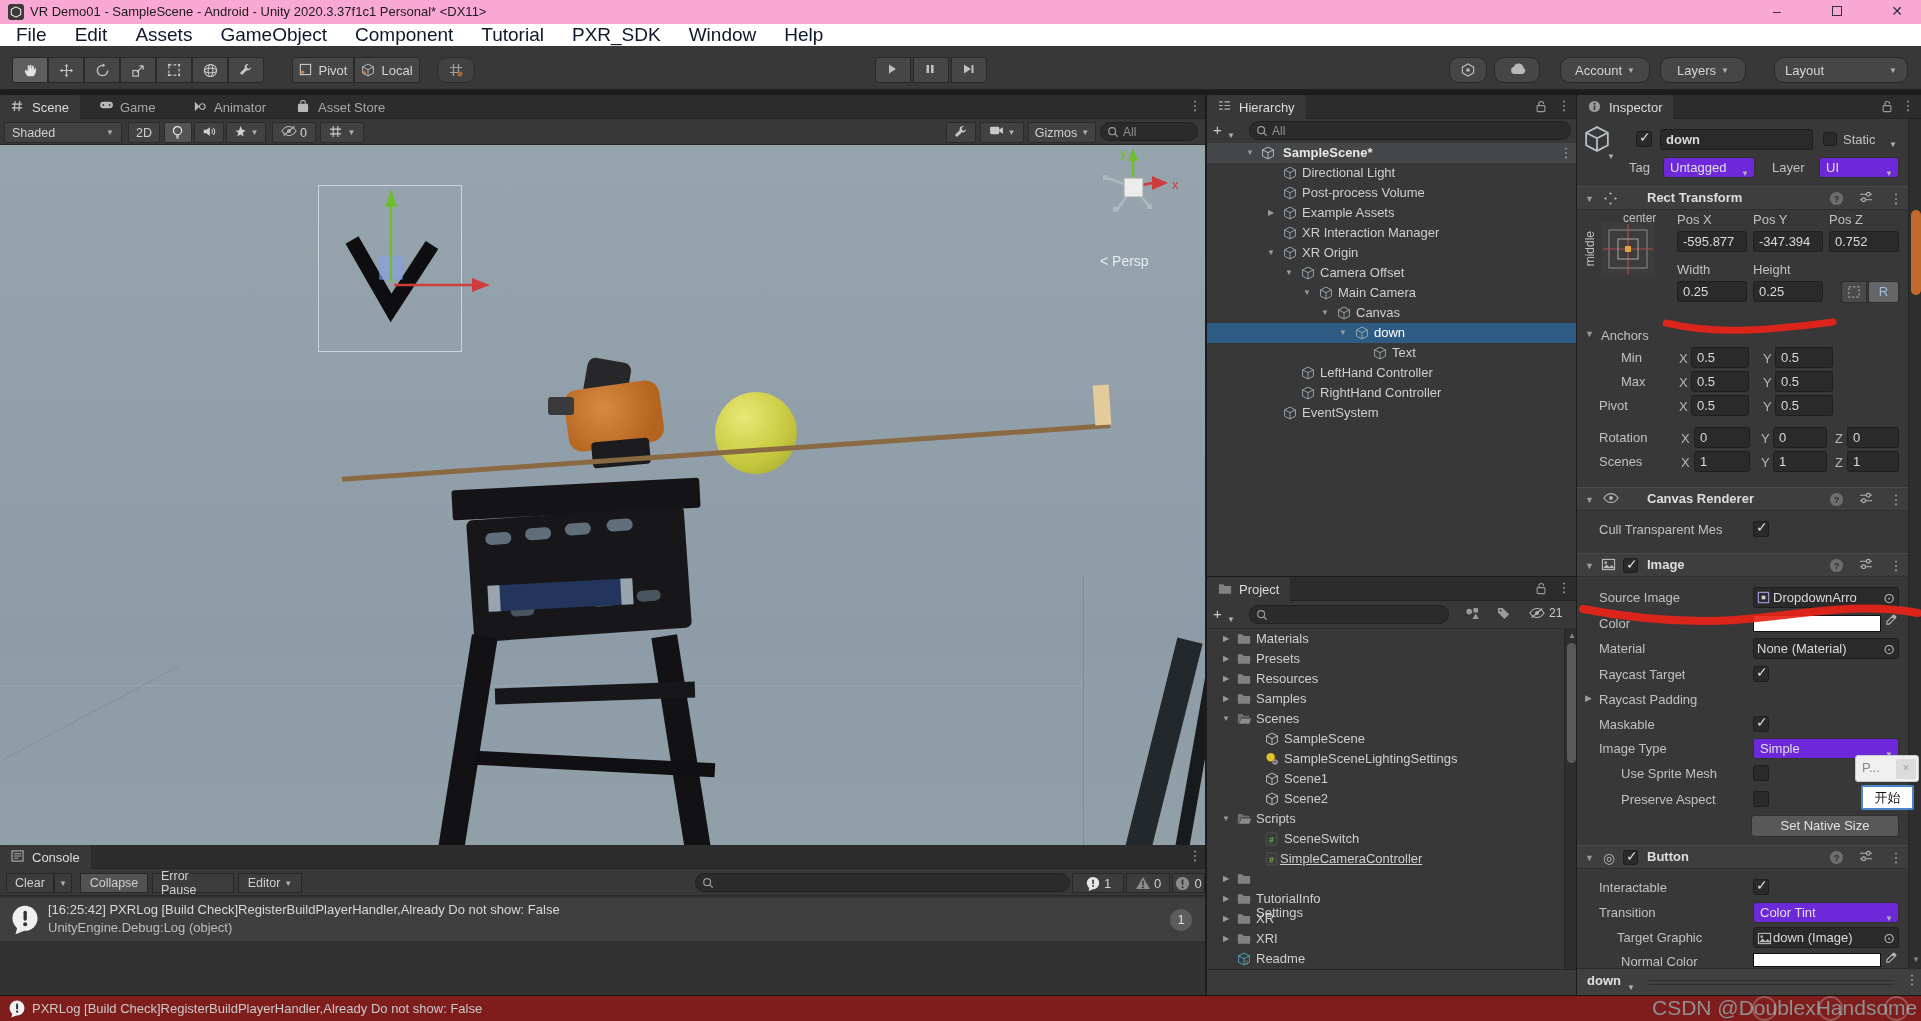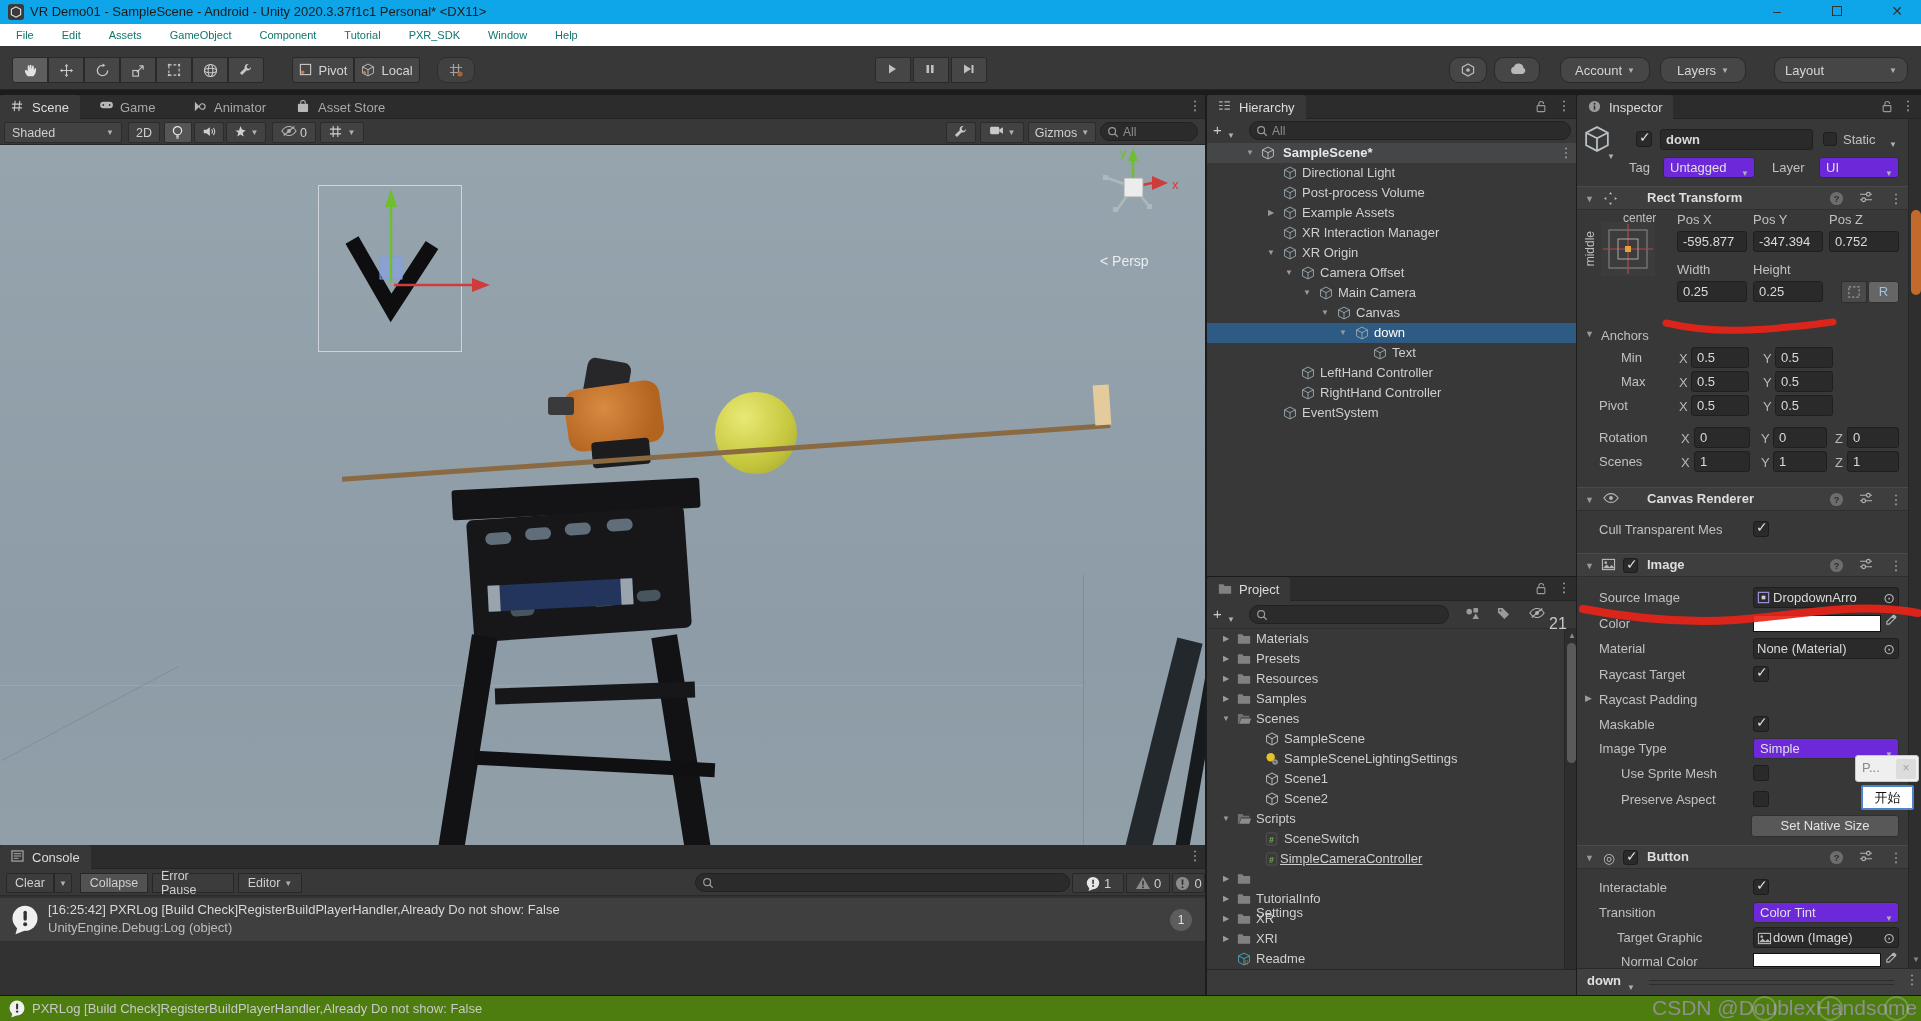--- a/index.html
+++ b/index.html
@@ -1,27 +1,27 @@
 <!DOCTYPE html>
 <html><head>
 <meta charset="utf-8">
 <style>
 *{margin:0;padding:0;box-sizing:border-box}
 body{font-family:"Liberation Sans",sans-serif;background:#000}
 #app{position:relative;width:1921px;height:1021px;background:#1c1c1c;overflow:hidden;font-size:13px;color:#cfcfcf}
 .abs{position:absolute}
 svg{display:block}
 
-#titlebar{position:absolute;left:0;top:0;width:1921px;height:28px;background:#0ea5e9;color:#1b1b1b;border-bottom:1px solid #ececec}
+#titlebar{position:absolute;left:0;top:0;width:1921px;height:28px;background:#f9a8d4;color:#1b1b1b;border-bottom:1px solid #ececec}
 #titlebar .ttext{position:absolute;left:30px;top:4px;font-size:13px;white-space:nowrap}
 .appicon{position:absolute;left:8px;top:4px;width:16px;height:16px;background:#3a3a3a;border-radius:3px;color:#ddd}
 .appicon svg{margin:2px}
 .wbtn{position:absolute;top:0;width:44px;height:24px;text-align:center;line-height:23px;color:#333;font-size:14px}
 #menubar{position:absolute;left:0;top:24px;width:1921px;height:22px;background:#ffffff;display:flex;align-items:center;padding-left:2px}
-#menubar .mitem{padding:0 14px;font-size:11px;color:#0f766e}
+#menubar .mitem{padding:0 14px;font-size:19px;color:#0f172a}
 
 #toolbar{position:absolute;left:0;top:46px;width:1921px;height:44px;background:#383838;border-bottom:1px solid #232323}
 .tbtn{position:absolute;top:11px;height:26px;background:#464646;border:1px solid #292929;display:flex;align-items:center;justify-content:center;color:#cfcfcf;font-size:13px;gap:5px}
 .tbtn.first{border-radius:3px 0 0 3px}.tbtn.last{border-radius:0 3px 3px 0}.tbtn.solo{border-radius:10px}
 .tbtn.sel{background:#5e5e5e}
 .tbtn .cap{font-size:13px;color:#d4d4d4}
 .darr{font-size:8px;color:#b0b0b0}
 
 .pane{position:absolute;background:#383838}
 .tabbar{position:absolute;left:0;right:0;top:0;height:24px;background:#2c2c2c;border-bottom:1px solid #242424}
@@ -722,21 +722,21 @@
             <circle cx="3.8" cy="3.8" r="1.1" fill="#383838"></circle>
           </svg>
         </span>
       <span class="abs" style="left:322px;top:6px;width:18px;height:13px">
           <svg width="16" height="12" viewBox="0 0 18 12">
             <path d="M1 6c2.5-3.8 5-5 8-5s5.5 1.2 8 5c-2.5 3.8-5 5-8 5S3.5 9.8 1 6Z" fill="none" stroke="#b4b4b4" stroke-width="1.2"></path>
             <circle cx="9" cy="6" r="2.2" fill="#b4b4b4"></circle>
             <path d="M3 11 15 1" stroke="#b4b4b4" stroke-width="1.3"></path>
           </svg>
         </span>
-      <span class="abs" style="left:342px;top:14px;color:#c8c8c8;font-size:16px">21</span>
+      <span class="abs" style="left:342px;top:5px;color:#c8c8c8;font-size:12px">21</span>
     </div>
     <div id="p-rows" class="abs" style="left:0;top:52px;width:357px;height:340px;overflow:hidden">
         <div class="trow" style="top: 0px;">
           <span class="twisty" style="left: 12px;">▶</span>
           <span class="obj-icon" style="left: 30px;">
             <svg width="14" height="13" viewBox="0 0 16 14">
               <path d="M1 2h5l1.6 2H15v9H1Z" fill="#818181"></path>
             </svg>
           </span>
           <span class="tlabel" style="left: 49px;">Materials</span>
@@ -1169,21 +1169,21 @@
 
     <div id="ime" class="abs" style="left:278px;top:660px;width:64px">
       <div class="abs" style="left:0;top:0;width:64px;height:27px;background:#efefef;border:1px solid #c9c9c9;border-radius:3px">
         <span class="abs" style="left:6px;top:4px;color:#8a8a8a;font-size:13px">P...</span>
         <span class="abs" style="left:40px;top:3px;width:20px;height:20px;background:#dcdcdc;color:#a5a5a5;text-align:center;line-height:19px;font-size:12px;border-radius:2px">×</span>
       </div>
       <div class="abs" style="left:6px;top:30px;width:53px;height:25px;background:#ffffff;border:2px solid #4a86c8;border-radius:2px;text-align:center;line-height:21px;color:#111;font-size:13px">开始</div>
     </div>
   </div>
 
-  <div class="abs" style="left:0;top:995px;width:1921px;height:26px;background:#4d7c0f;border-top:1px solid #151515">
+  <div class="abs" style="left:0;top:995px;width:1921px;height:26px;background:#7f1d1d;border-top:1px solid #151515">
     <span class="abs" style="left:8px;top:4px;width:18px;height:18px">
         <svg width="100%" height="100%" viewBox="0 0 18 18">
           <circle cx="9" cy="8" r="7.5" fill="#f0f0f0"></circle>
           <path d="M4.5 13l-1.2 4.5L9 15.3Z" fill="#f0f0f0"></path>
           <rect x="8.1" y="3.4" width="2" height="6" rx="1" fill="#333"></rect>
           <circle cx="9.1" cy="11.6" r="1.2" fill="#333"></circle>
         </svg>
       </span>
     <span class="abs" style="left:32px;top:5px;color:#c9c9c9;font-size:13px;white-space:nowrap">PXRLog [Build Check]RegisterBuildPlayerHandler,Already Do not show: False</span>
   </div>

